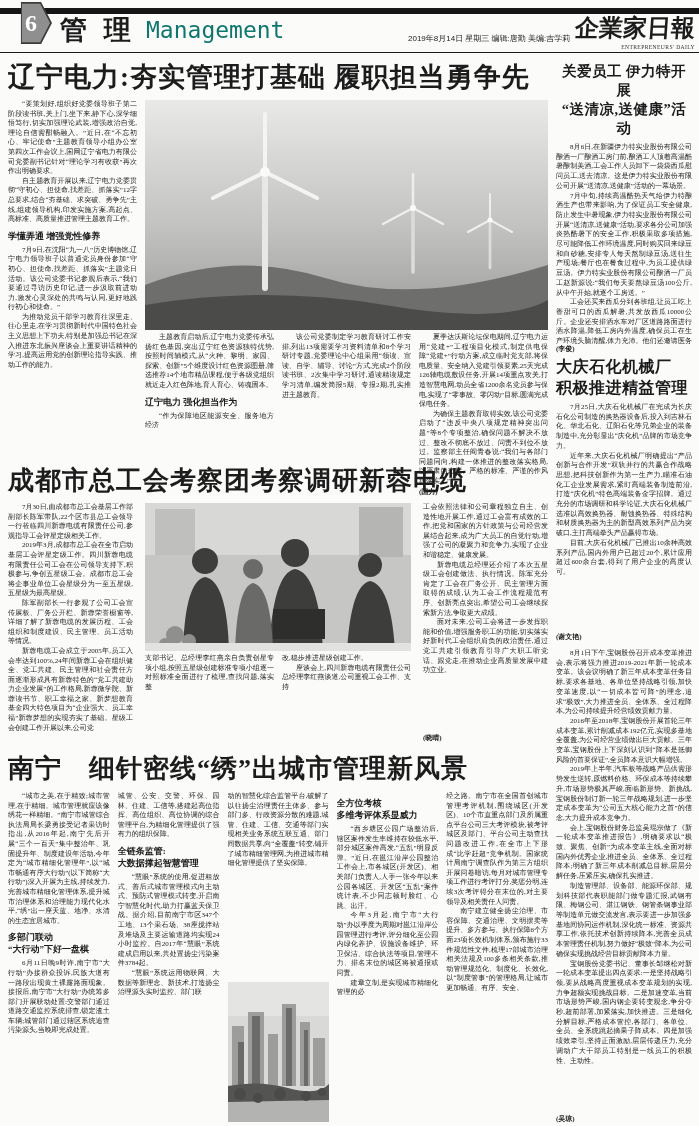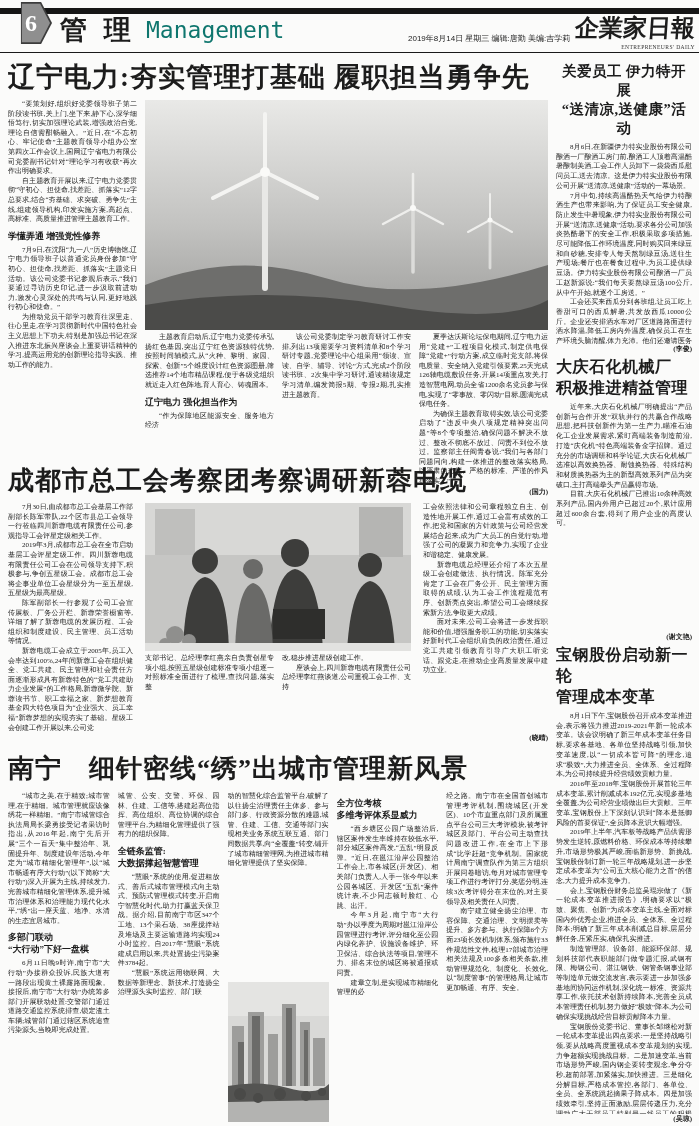--- a/index.html
+++ b/index.html
@@ -29,21 +29,21 @@
     font-family:"Liberation Sans", sans-serif; text-align:right; white-space:nowrap; }
   .masthead { position:absolute; right:4px; top:12px; width:125px; text-align:right; }
   .masthead .cn { font-size:24px; font-weight:900; letter-spacing:0px; transform:skewX(-4deg); display:inline-block; }
   .masthead .en { display:block; font-size:5.6px; letter-spacing:0.4px; color:#333; margin-top:0px; }
   .header-rule { position:absolute; left:0; top:52px; width:699px; height:1px; background:#1a1a1a; }
 
   
   .body-txt p { font-size:7px; line-height:9.6px; text-align:justify; text-indent:2em; margin:0; }
   .body-txt p.cont { text-indent:0; }
   .subhead { font-weight:bold; font-size:9px; line-height:12px; margin:5px 0 4px; white-space:pre-line; }
-  .byline { text-align:right; font-size:7px; line-height:10px; font-weight:bold; }
+  .byline { text-align:left; font-size:7px; line-height:10px; font-weight:bold; }
   .colflex { display:flex; flex-direction:column; }
   .fill { flex:1 1 auto; overflow:hidden; }
 
   
   .art { position:absolute; }
   .h-xl { font-weight:900; letter-spacing:1px; }
   #liaoning { left:8px; top:58px; width:540px; height:404px; }
   #liaoning .headline { font-size:27px; line-height:38px; }
   #liaoning .cols { display:flex; gap:8px; margin-top:4px; height:360px; }
   .w1 { width:129px; }
@@ -305,31 +305,28 @@
       </div>
       <div class="byline">(李俊)</div>
     </div>
 
     <div class="side-art" id="daqing">
       <div class="side-h left">
         <div>大庆石化机械厂</div>
         <div>积极推进精益管理</div>
       </div>
       <div class="side-body fill">
+        <p>7月25日,大庆石化机械厂在完成为长庆石化公司制造的换热器设备后,投入到吉林石化、华北石化、辽阳石化等兄弟企业的装备制造中,充分彰显出“庆化机”品牌的市场竞争力。</p>
         <p>近年来,大庆石化机械厂明确提出“产品创新与合作开发”双轨并行的共赢合作战略思想,把科技创新作为第一生产力,瞄准石油化工企业发展需求,紧盯高端装备制造前沿,打造“庆化机”特色高端装备金字招牌。通过充分的市场调研和科学论证,大庆石化机械厂选准以高效换热器、耐蚀换热器、特殊结构和材质换热器为主的新型高效系列产品为突破口,主打高端拳头产品赢得市场。</p>
         <p>目前,大庆石化机械厂已推出10余种高效系列产品,国内外用户已超过20个,累计应用超过600余台套,得到了用户企业的高度认可。</p>
       </div>
       <div class="byline">(谢文艳)</div>
     </div>
 
     <div class="side-art" id="baosteel">
-      <div class="side-h left">
-        <div>宝钢股份启动新一轮</div>
-        <div>管理成本变革</div>
-      </div>
       <div class="side-body fill">
         <p>8月1日下午,宝钢股份召开成本变革推进会,表示将强力推进2019-2021年新一轮成本变革。该会议明确了新三年成本变革任务目标,要求各基地、各单位坚持战略引领,加快变革速度,以“一切成本皆可降”的理念,追求“极致”,大力推进全员、全体系、全过程降本,为公司持续提升经营绩效贡献力量。</p>
         <p>2016年至2018年,宝钢股份开展首轮三年成本变革,累计削减成本192亿元,实现多基地全覆盖,为公司经营业绩做出巨大贡献。三年变革,宝钢股份上下深刻认识到“降本是抵御风险的首要保证”,全员降本意识大幅增强。</p>
         <p>2019年上半年,汽车板等战略产品供需形势发生逆转,原燃料价格、环保成本等持续攀升,市场形势极其严峻,面临新形势、新挑战,宝钢股份制订新一轮三年战略规划,进一步坚定成本变革为“公司五大核心能力之首”的信念,大力提升成本竞争力。</p>
         <p>会上,宝钢股份财务总监吴琨宗做了《新一轮成本变革推进报告》,明确要求以“极致、聚焦、创新”为成本变革主线,全面对标国内外优秀企业,推进全员、全体系、全过程降本;明确了新三年成本削减总目标,层层分解任务,压紧压实,确保扎实推进。</p>
         <p>制造管理部、设备部、能源环保部、规划科技部代表职能部门做专题汇报,武钢有限、梅钢公司、湛江钢铁、钢管条钢事业部等制造单元做交流发言,表示要进一步加强多基地间协同运作机制,深化统一标准、资源共享工作,依托技术创新持续降本,完善全员成本管理责任机制,努力做好“极致”降本,为公司确保实现挑战经营目标贡献降本力量。</p>
         <p>宝钢股份党委书记、董事长邹继松对新一轮成本变革提出四点要求:一是坚持战略引领,要从战略高度重视成本变革规划的实现,力争超额实现挑战目标。二是加速变革,当前市场形势严峻,国内钢企要转变观念,争分夺秒,超前部署,加紧落实,加快推进。三是细化分解目标,严格成本管控,各部门、各单位、全员、全系统跳起摘果子降成本。四是加强绩效牵引,坚持正面激励,层层传递压力,充分调动广大干部员工特别是一线员工的积极性、主动性。</p>
       </div>
       <div class="byline">(吴琼)</div>
     </div>

